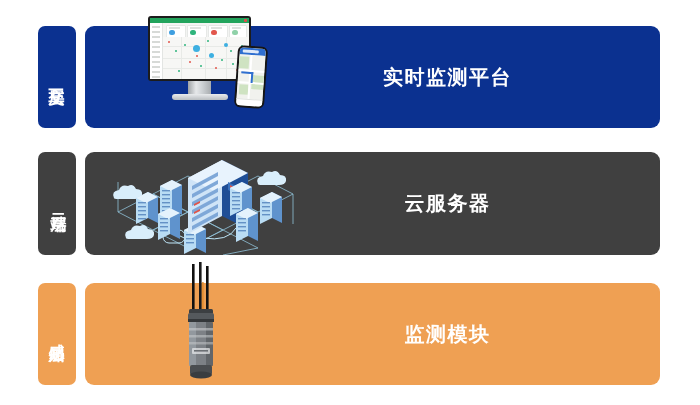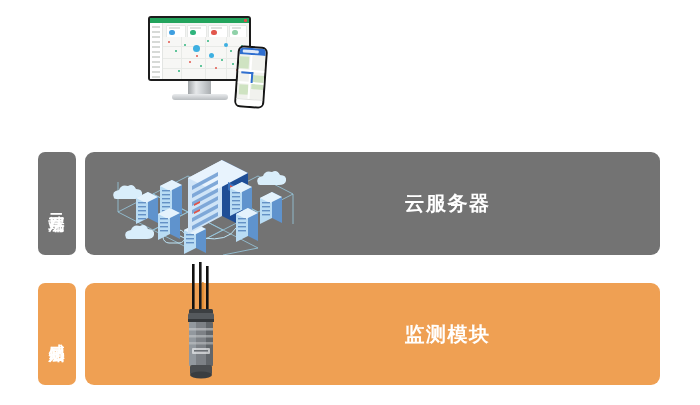--- a/index.html
+++ b/index.html
@@ -71,21 +71,21 @@
     color: #ffffff;
     font-size: 20px;
     font-weight: bold;
     letter-spacing: 1.5px;
     padding-left: 150px;
     box-sizing: border-box;
   }
 
   
   .c-dark  { background: #0b3190; }
-  .c-cyan  { background: #737373; }
+  .c-cyan  { background: #404040; font-family: Liberation Mono, monospace; }
   .c-amber { background: #efa053; }
 
   
   .art { position: absolute; }
 
   
   #art-interaction { left: 148px; top: 16px; width: 132px; height: 104px; }
 
   .monitor-frame {
     position: absolute; left: 0; top: 0;
@@ -190,20 +190,30 @@
 
   
   #art-sensing { left: 172px; top: 262px; width: 62px; height: 123px; }
   #art-sensing svg { display: block; }
 </style>
 </head>
 <body>
 
 <div id="stage">
 
+  <div class="layer-row" id="row-interaction">
+
+    <div class="layer-tab c-dark">
+      <span class="tab-text">交互层</span>
+    </div>
+
+    <div class="layer-band c-dark">
+      <div class="band-title">实时监测平台</div>
+    </div>
+  </div>
 
   <div class="art" id="art-interaction">
 
     <div class="monitor-frame">
       <div class="monitor-screen">
         <div class="scr-topbar">
           <span class="tb-dot"></span>
         </div>
         <div class="scr-side">
           <i></i>

